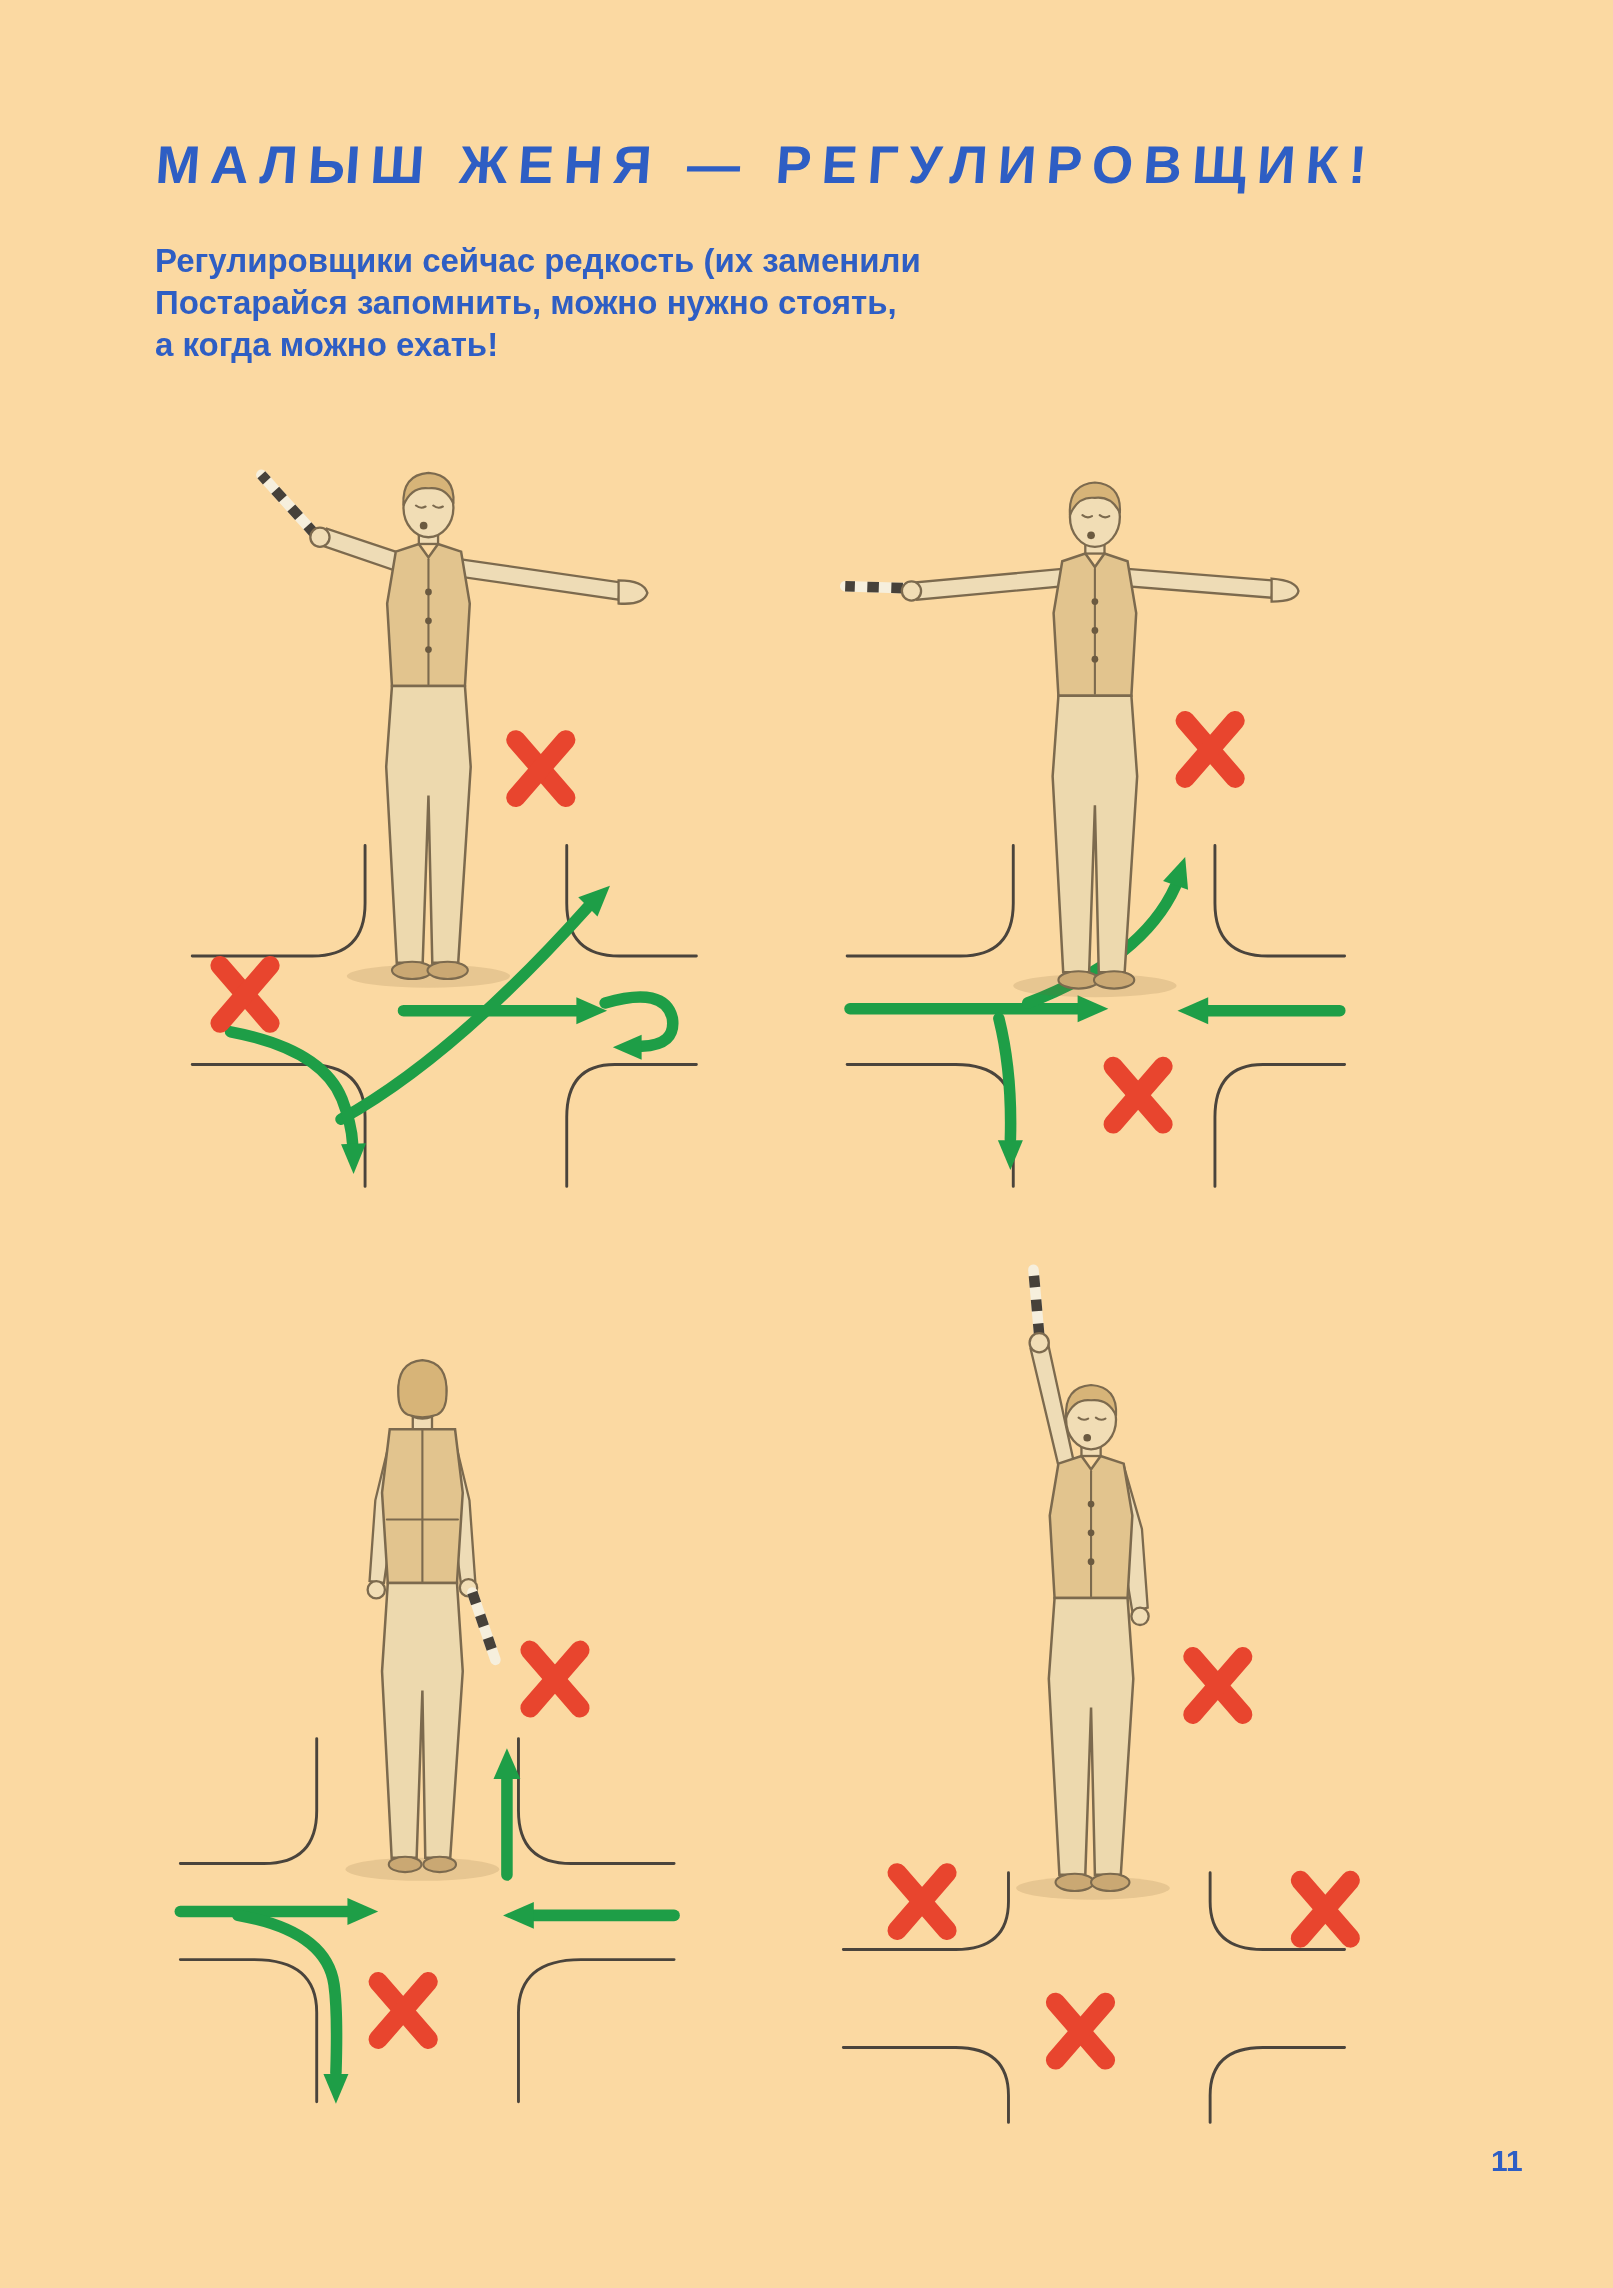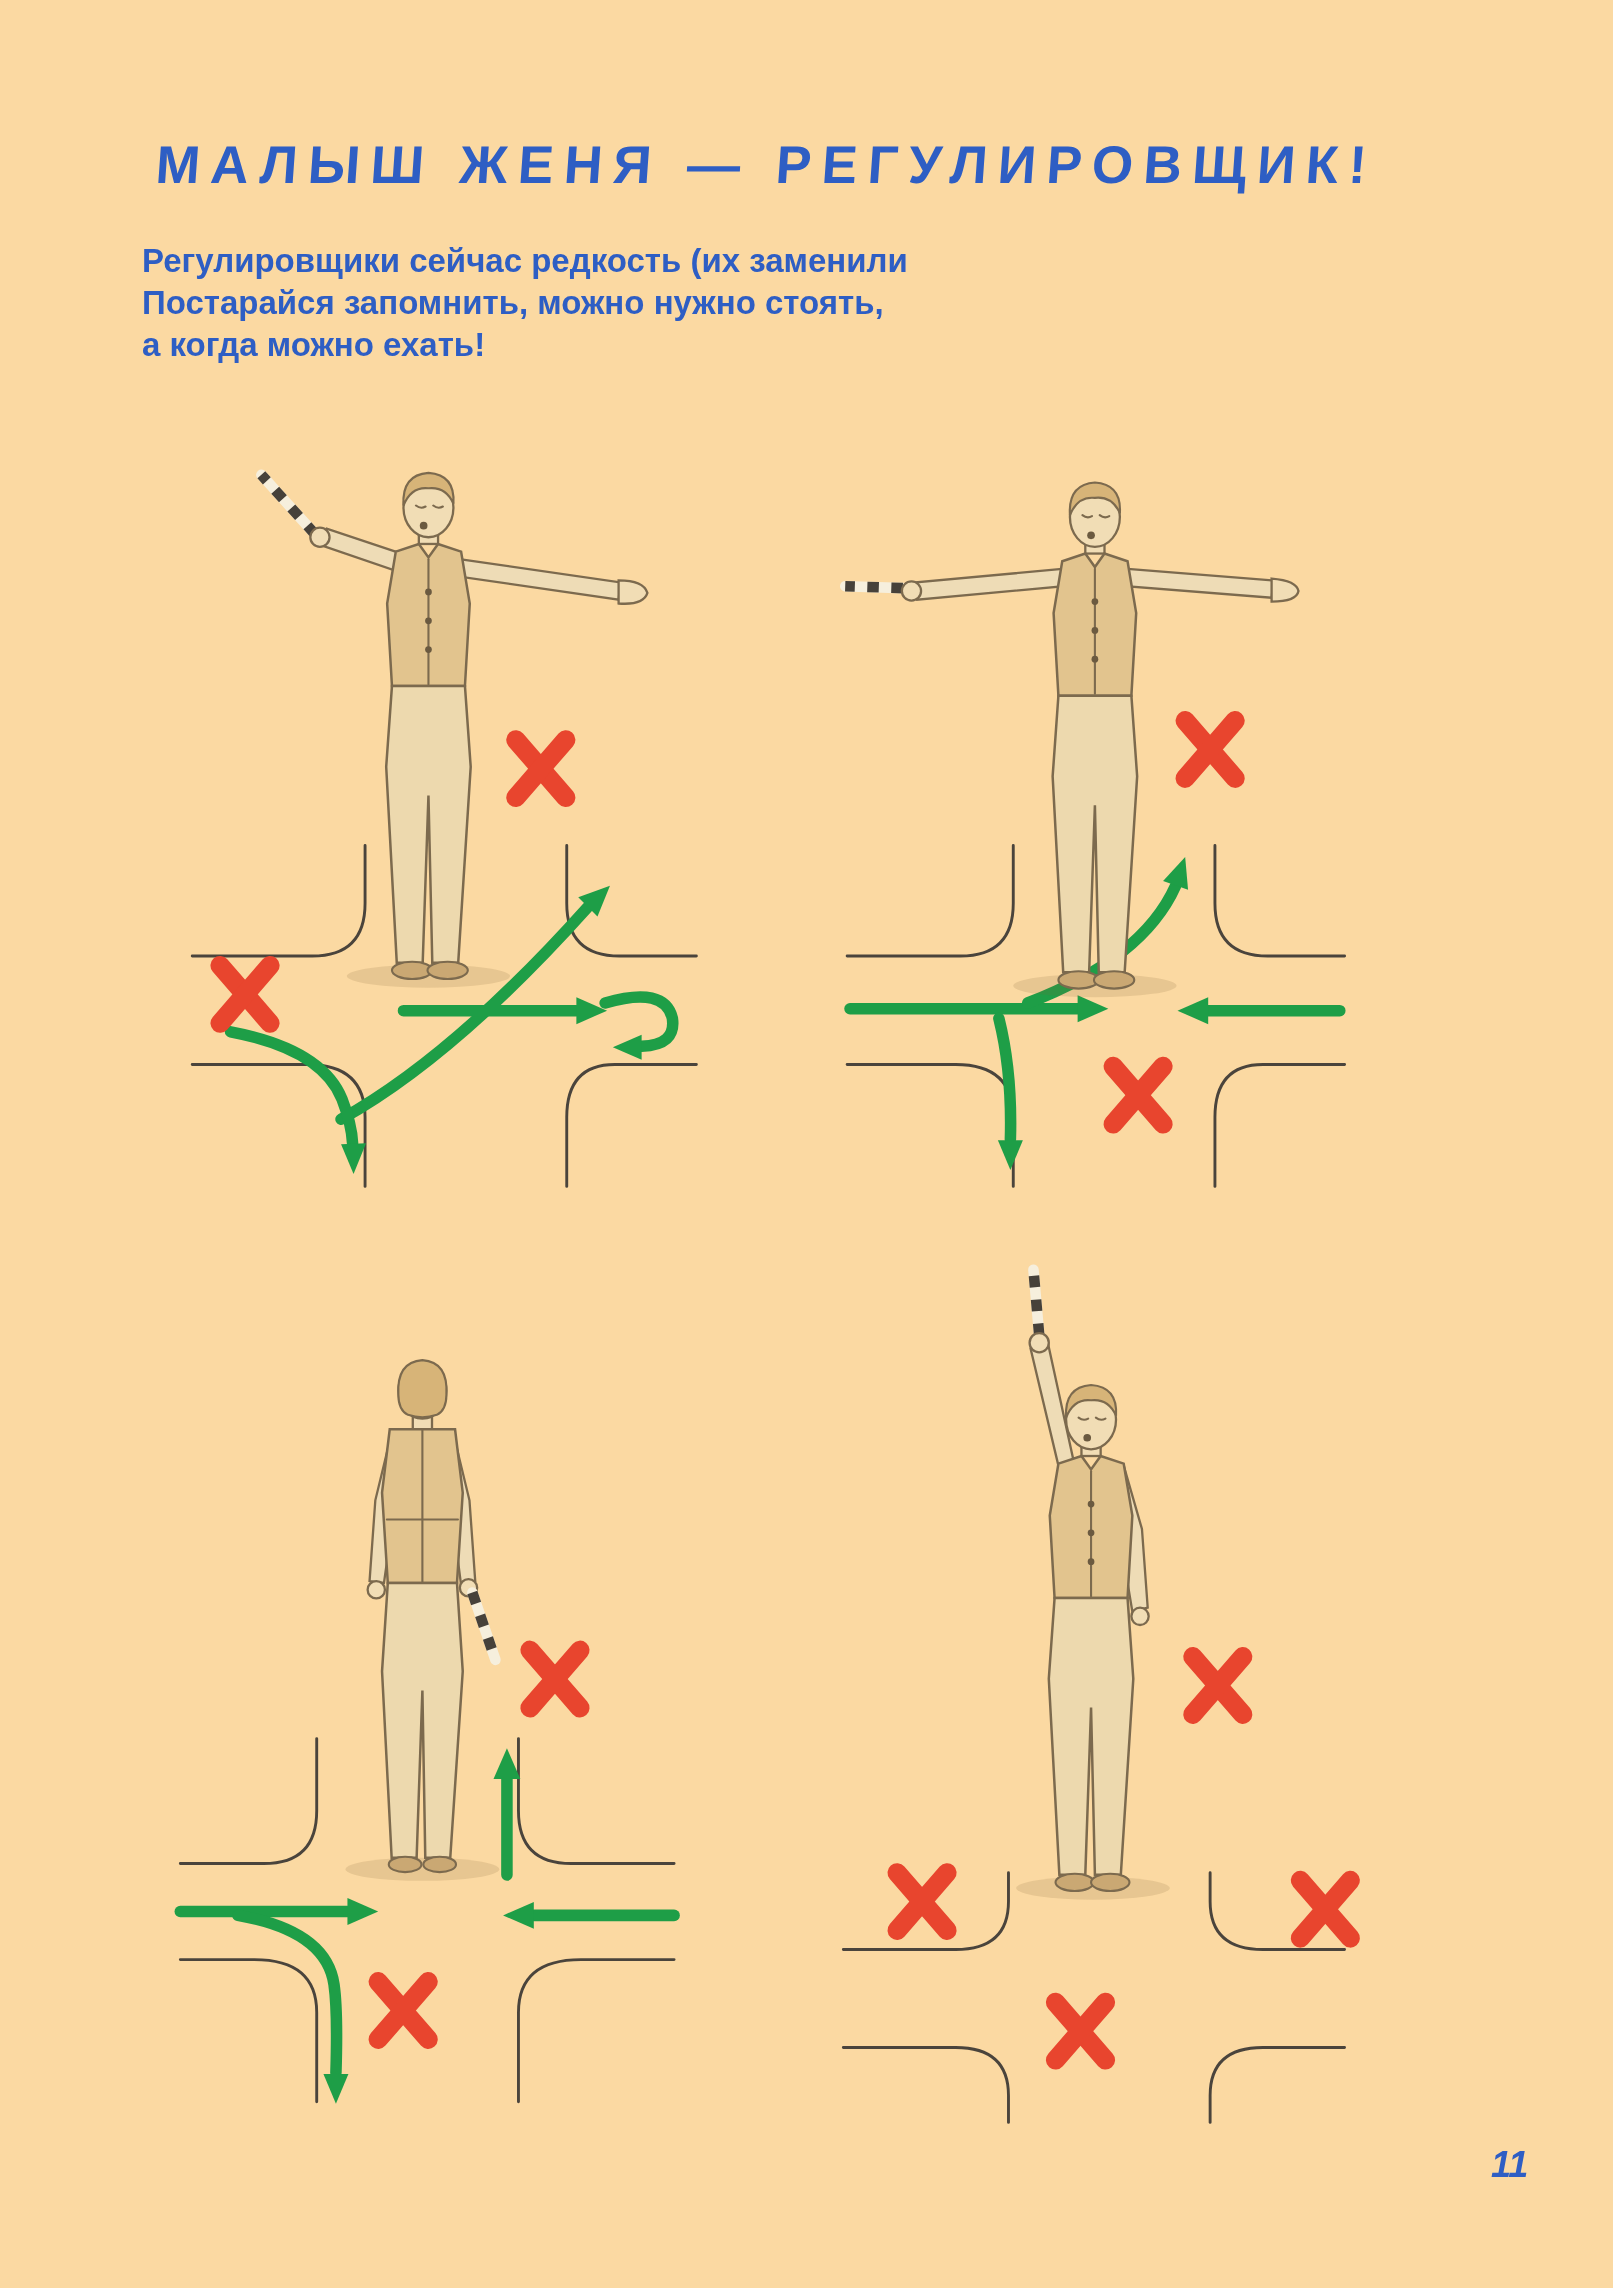--- a/index.html
+++ b/index.html
@@ -13,26 +13,26 @@
   *{box-sizing:border-box;}
   body{margin:0;background:var(--background);font-family:"Liberation Sans",sans-serif;}
   .page{position:relative;width:1613px;height:2288px;background:var(--background);overflow:hidden;}
   .title{
     position:absolute;left:154px;top:134px;margin:0;
     font-size:53px;font-weight:bold;letter-spacing:10.6px;
     color:var(--text_blue);transform:skewX(-4deg);transform-origin:left bottom;
     white-space:nowrap;
   }
   .intro{
-    position:absolute;left:142px;top:240px;
+    position:absolute;left:155px;top:240px;
     font-size:33px;line-height:42px;font-weight:bold;color:var(--text_blue);
   }
   .page-number{
     position:absolute;left:1491px;top:2144px;
-    font-size:36px;font-weight:bold;font-style:italic;color:var(--text_blue);
+    font-size:30px;font-weight:bold;color:var(--text_blue);
   }
   .fig{position:absolute;}
 
   
   .skin{fill:#F1DDB5;stroke:var(--sketch);stroke-width:2.4;}
   .cloth{fill:#EEDCB6;stroke:var(--sketch);stroke-width:2.4;}
   .vest{fill:#E2C48E;stroke:var(--sketch);stroke-width:2.6;}
   .pants{fill:#EDD9AE;stroke:var(--sketch);stroke-width:2.6;}
   .hair{fill:#D7B478;stroke:var(--sketch);stroke-width:2.2;}
   .shoe{fill:#CAA873;stroke:var(--sketch);stroke-width:2.2;}

